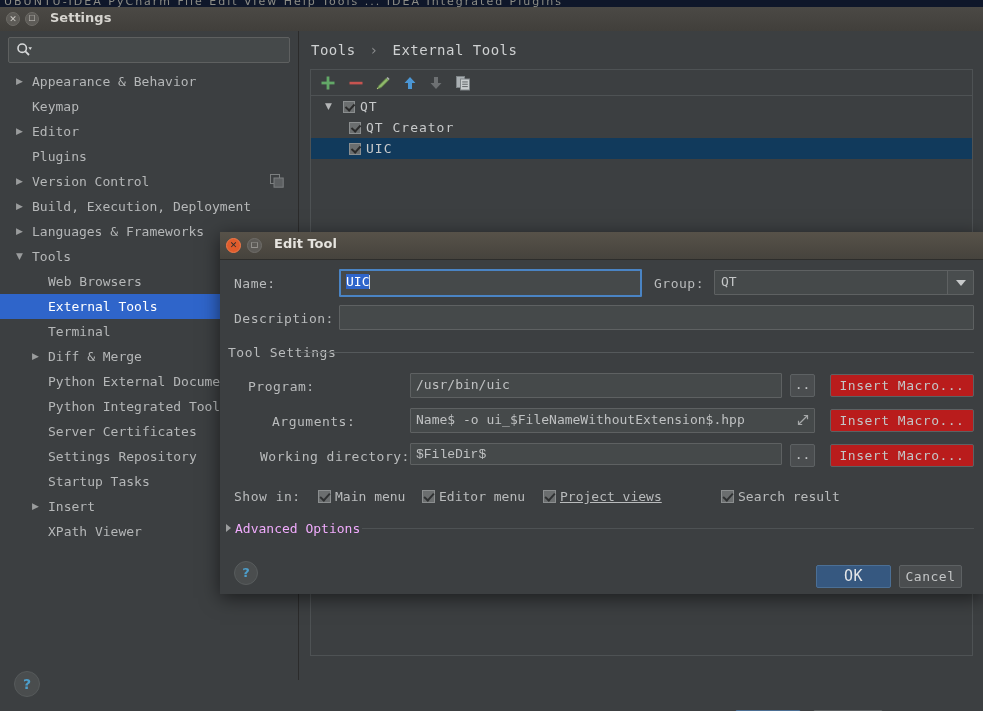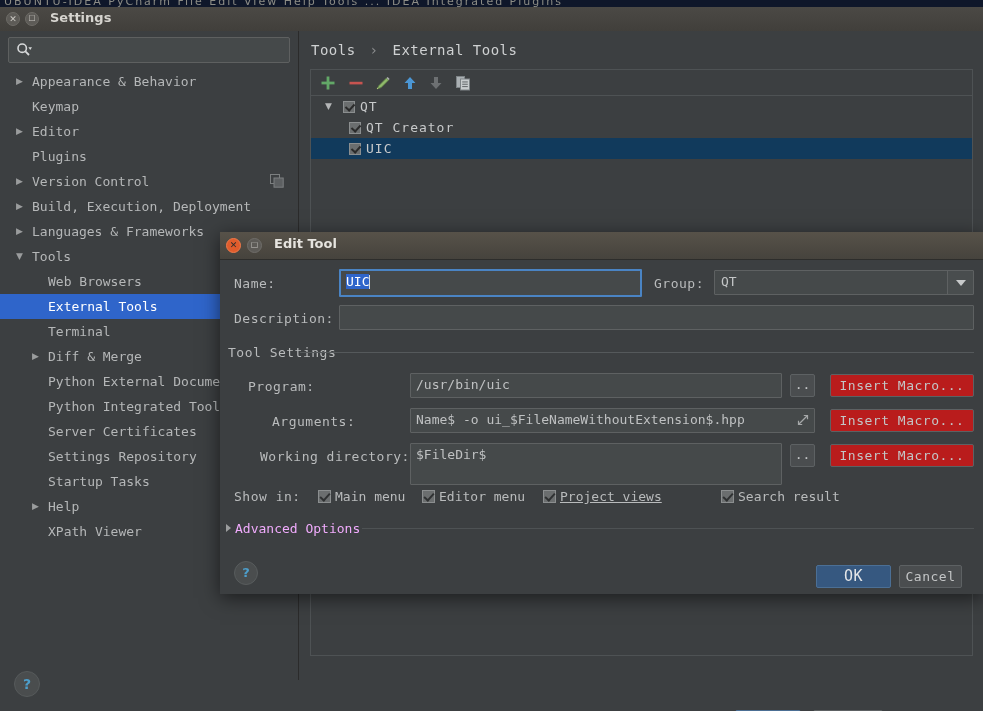--- a/index.html
+++ b/index.html
@@ -363,21 +363,21 @@
           <span>Server Certificates</span>
         </div>
         <div class="trow lvl2">
           <span>Settings Repository</span>
         </div>
         <div class="trow lvl2">
           <span>Startup Tasks</span>
         </div>
         <div class="trow lvl2">
           <span class="arrow">▶</span>
-          <span>Help</span>
+          <span>Insert</span>
         </div>
         <div class="trow lvl2">
           <span>XPath Viewer</span>
         </div>
       </div>
 
       <div class="left-help">?</div>
     </div>
 
     <div class="right-pane">
@@ -494,21 +494,21 @@
       <span>Name$ -o ui_$FileNameWithoutExtension$.hpp</span>
       <svg class="expand-ico" viewBox="0 0 12 12">
         <line x1="1.5" y1="10.5" x2="10.5" y2="1.5" stroke="#bdbfc0" stroke-width="1.2"></line>
         <polyline points="6.8,1.5 10.5,1.5 10.5,5.2" fill="none" stroke="#bdbfc0" stroke-width="1.2"></polyline>
         <polyline points="5.2,10.5 1.5,10.5 1.5,6.8" fill="none" stroke="#bdbfc0" stroke-width="1.2"></polyline>
       </svg>
     </div>
     <div class="btn" style="left:830px;top:409px;width:144px;height:23px;">Insert Macro...</div>
 
     <div class="flabel" style="left:260px;top:449px;">Working directory:</div>
-    <div class="tfield" style="left:410px;top:443px;width:372px;height:42px;">
+    <div class="tfield" style="left:410px;top:443px;width:372px;height:22px;font-family:Liberation Mono, monospace;">
       <span>$FileDir$</span>
     </div>
     <div class="dots-btn" style="left:790px;top:444px;width:25px;height:23px;">..</div>
     <div class="btn" style="left:830px;top:444px;width:144px;height:23px;">Insert Macro...</div>
 
     <div class="flabel" style="left:234px;top:489px;">Show in:</div>
     <div class="chk-wrap" style="left:308px;top:489px;">
       <span class="chk"></span><span>Main menu</span>
     </div>
     <div class="chk-wrap" style="left:412px;top:489px;">

